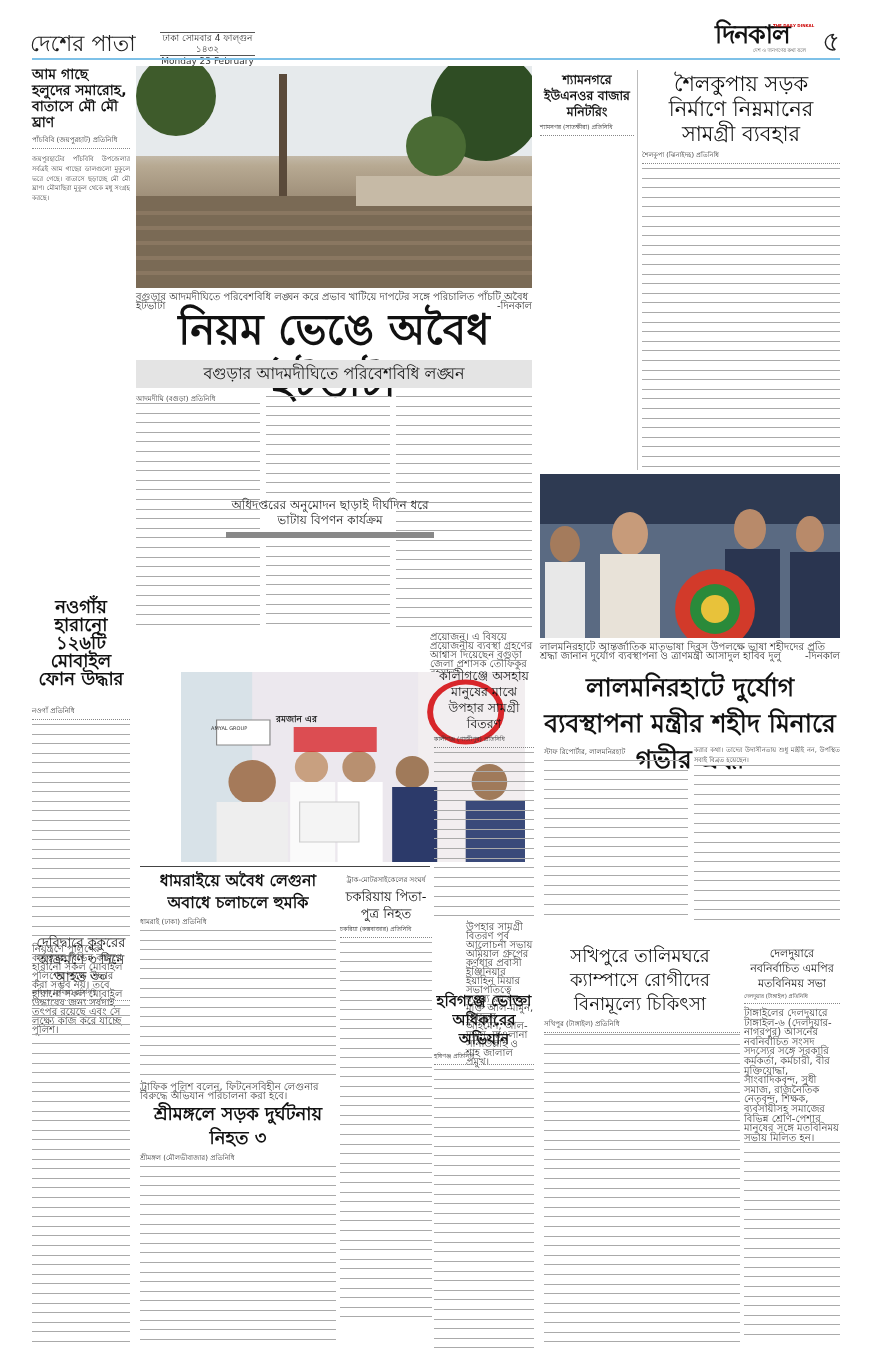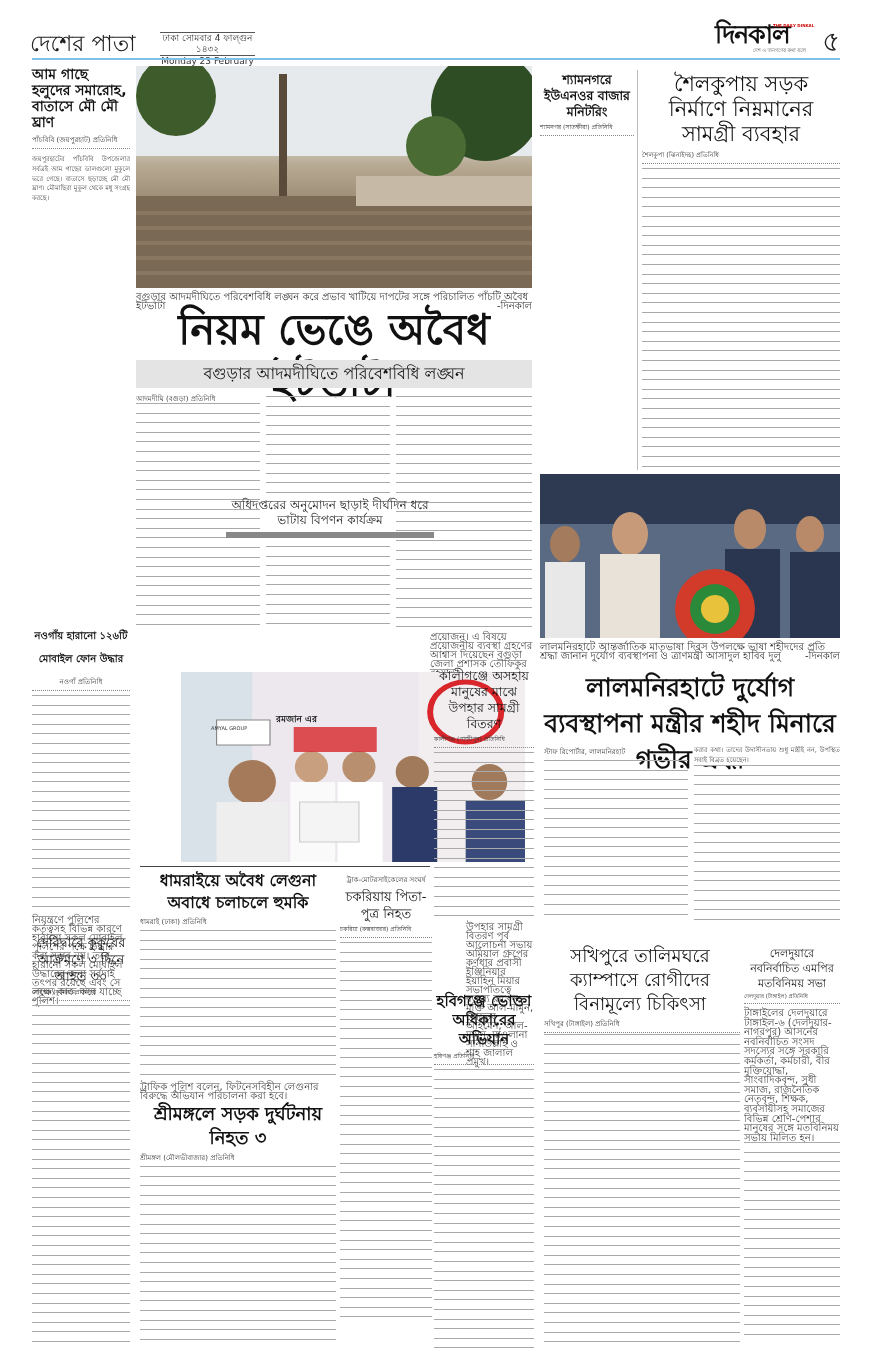--- a/index.html
+++ b/index.html
@@ -120,22 +120,22 @@
   <span class="credit">-দিনকাল</span>
 </div>
 <div class="abs headline" style="left:540px;top:670px;width:300px;font-size:25px;line-height:36px;font-weight:bold;">লালমনিরহাটে দুর্যোগ ব্যবস্থাপনা মন্ত্রীর শহীদ মিনারে গভীর শ্রদ্ধা</div>
 <div class="abs byline" style="left:544px;top:746px;width:140px;">স্টাফ রিপোর্টার, লালমনিরহাট</div>
 <div class="abs body-text" style="left:544px;top:760px;width:144px;height:160px;background:repeating-linear-gradient(180deg,#aaa 0 1px,transparent 1px 9.6px);"></div>
 <div class="abs body-text" style="left:694px;top:746px;width:146px;height:174px;background:repeating-linear-gradient(180deg,#aaa 0 1px,transparent 1px 9.6px);">
   <div style="color:#444;background:#fff;">করার কথা। তাদের উদাসীনতায় শুধু মন্ত্রীই নন, উপস্থিত সবাই বিব্রত হয়েছেন।</div>
 </div>
 
 <div class="abs" style="left:32px;top:598px;width:98px;">
-  <div class="headline" style="font-size:10px;line-height:23px;margin-top:26px;">নওগাঁয় হারানো ১২৬টি মোবাইল ফোন উদ্ধার</div>
-  <div class="byline" style="margin-top:6px;text-align:center;">নওগাঁ প্রতিনিধি</div>
+  <div class="headline" style="font-size:18px;line-height:18px;">নওগাঁয় হারানো ১২৬টি মোবাইল ফোন উদ্ধার</div>
+  <div class="byline" style="margin-top:17px;">নওগাঁ প্রতিনিধি</div>
   <div class="body-text" style="height:218px;margin-top:4px;background:repeating-linear-gradient(180deg,#aaa 0 1px,transparent 1px 9.6px);"></div>
   <div class="caption" style="color:#444;margin-top:2px;">নিয়ন্ত্রণে পুলিশের কর্তৃত্বসহ বিভিন্ন কারণে হারানো সকল মোবাইল পুলিশের পক্ষে উদ্ধার করা সম্ভব নয়। তবে হারানো সকল মোবাইল উদ্ধারের জন্য সর্বদাই তৎপর রয়েছে এবং সে লক্ষ্যে কাজ করে যাচ্ছে পুলিশ।</div>
 </div>
 
 <div class="abs photo" style="left:140px;top:672px;width:344px;height:190px;background:#e8e6ea;margin-left:41px;">
   <svg class="img-placeholder" viewBox="0 0 290 190" preserveAspectRatio="none">
     <rect width="290" height="190" fill="#ece8ee"></rect>
     <rect x="0" y="0" width="60" height="190" fill="#d8e2e8"></rect>
     <rect x="200" y="0" width="90" height="190" fill="#f2eef0"></rect>
     <circle cx="240" cy="40" r="30" fill="none" stroke="#d8262a" stroke-width="5"></circle>

